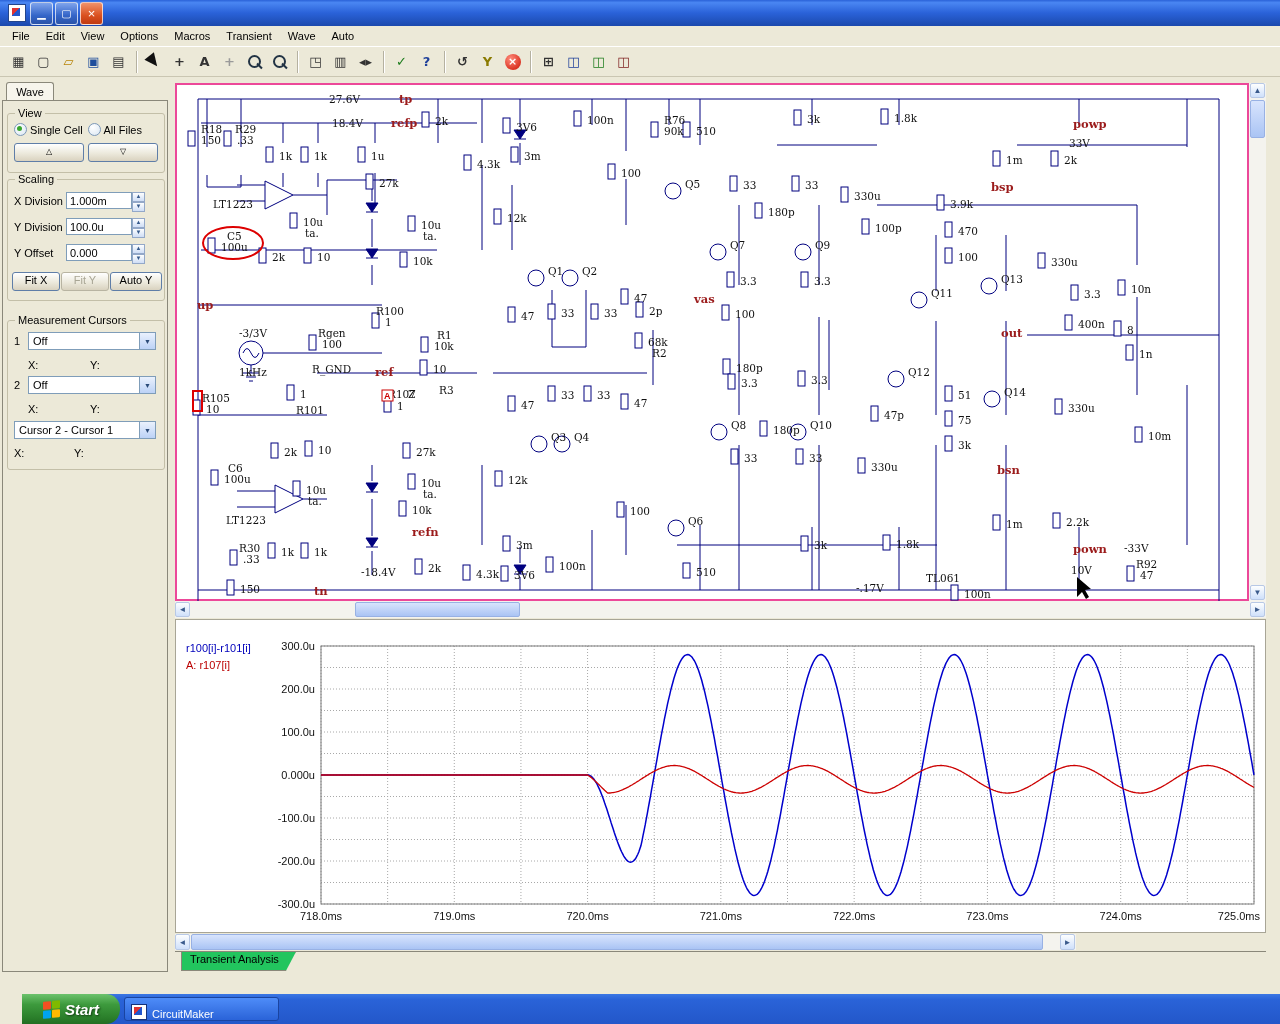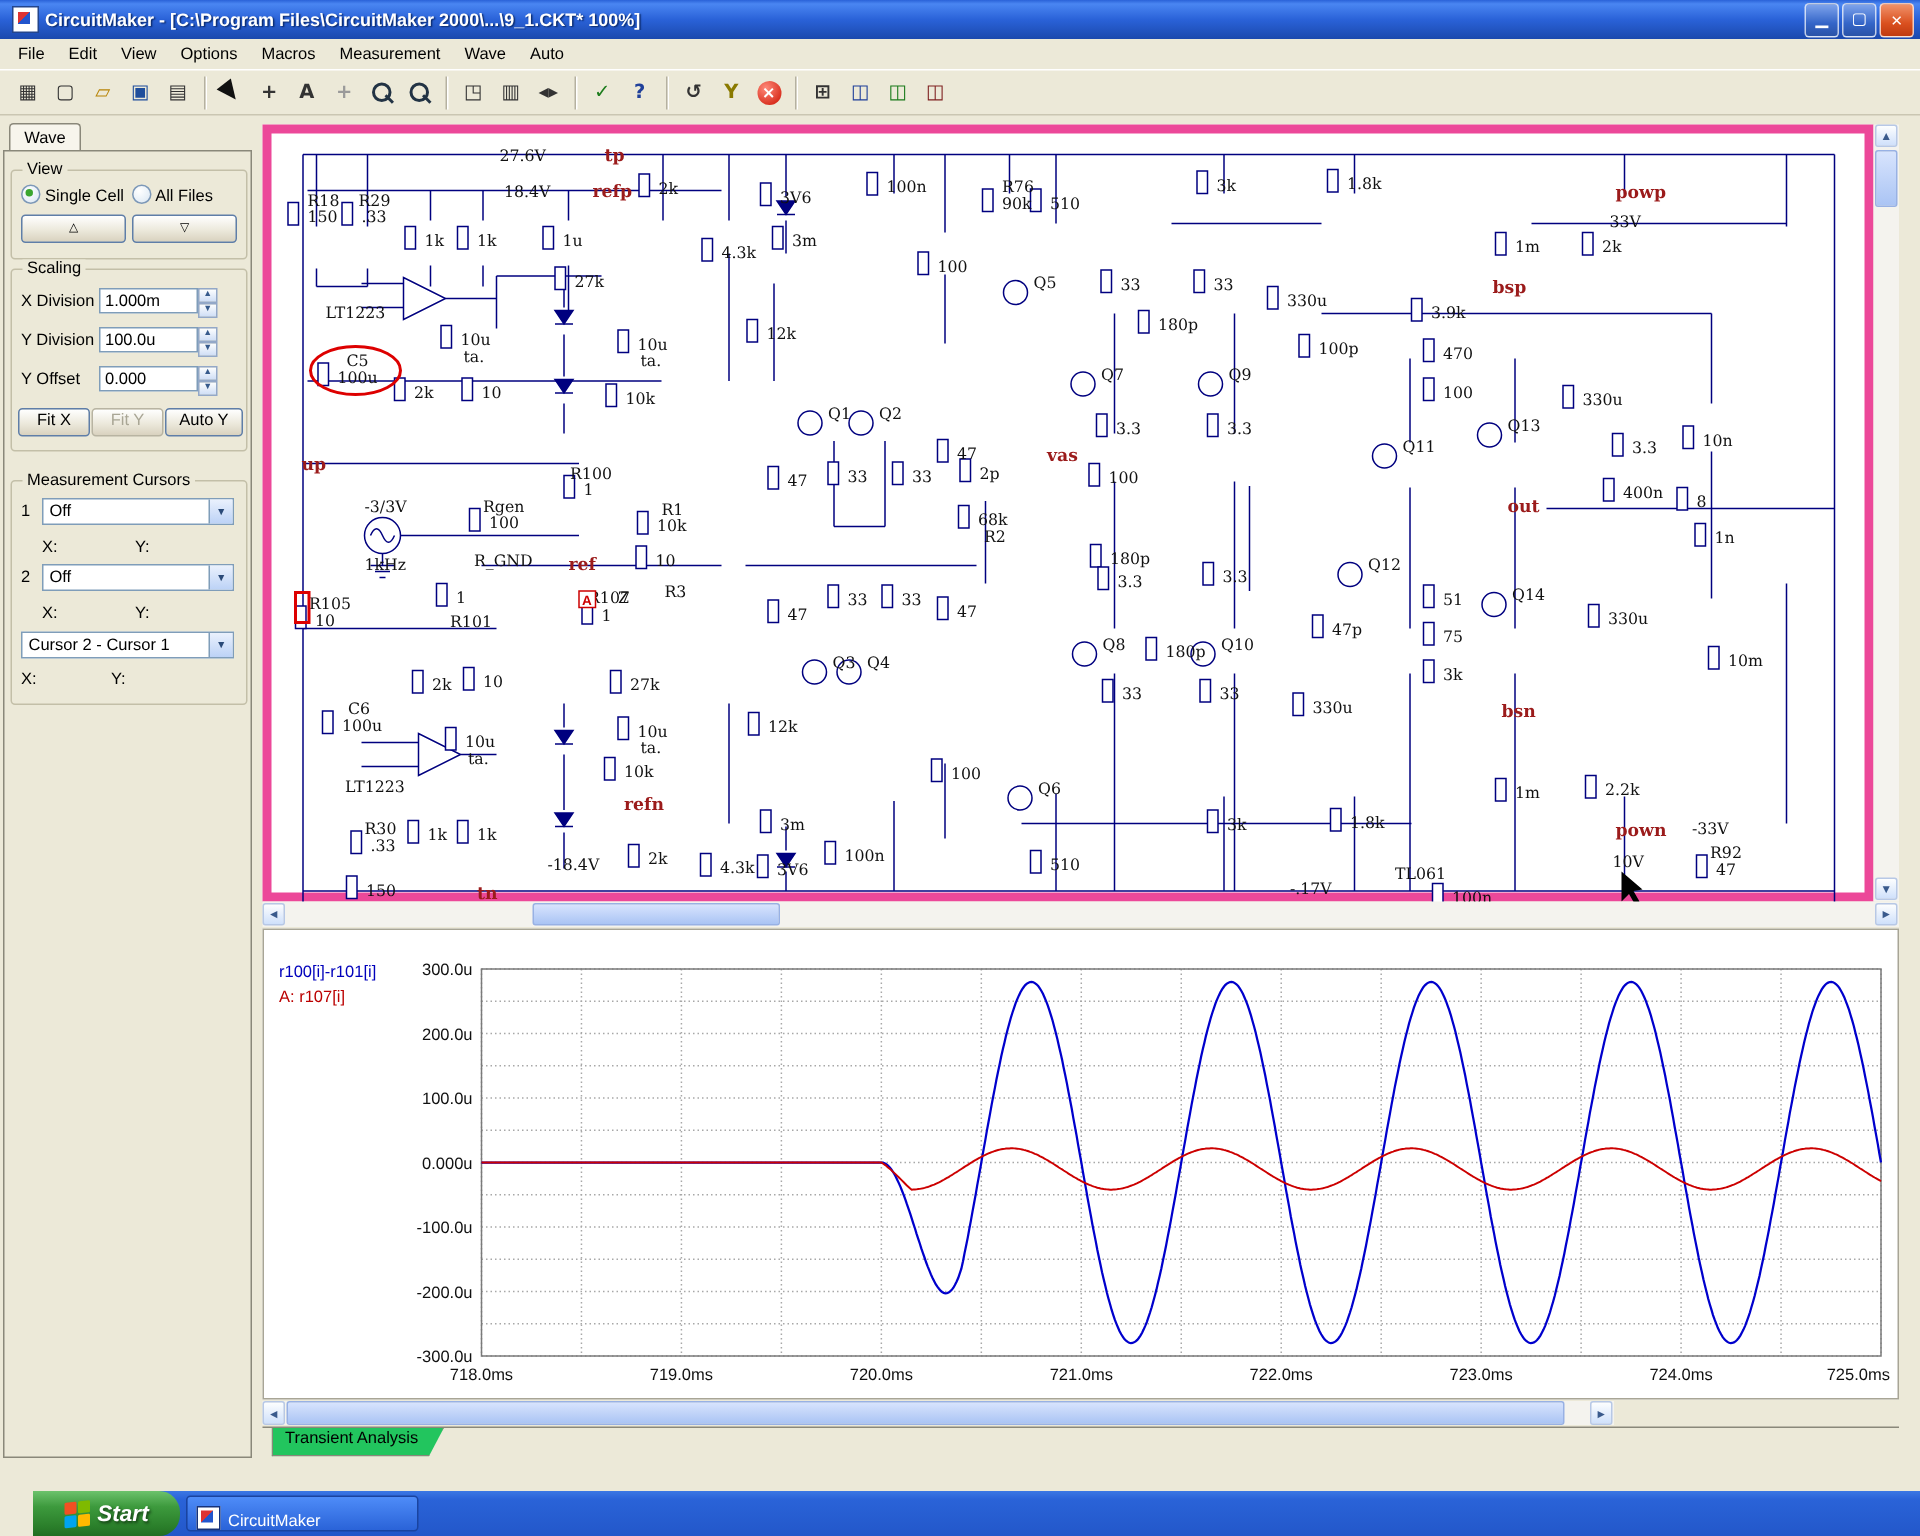--- a/index.html
+++ b/index.html
@@ -65,21 +65,21 @@
   .combo{position:absolute;height:18px;border:1px solid #7f9db9;background:#fff;display:flex;
     align-items:center;box-sizing:border-box;}
   .combo .cval{flex:1;padding:0 4px;white-space:nowrap;overflow:hidden;}
   .combo .carr{width:15px;height:16px;border-left:1px solid #7f9db9;
     background:linear-gradient(180deg,#eaf1fd,#bcd2f6);display:flex;align-items:center;
     justify-content:center;font-size:7px;color:#2a4a78;}
   .slabel{position:absolute;white-space:nowrap;}
 
   
   .schematic-area{position:absolute;left:175px;top:83px;width:1074px;height:518px;background:#fff;
-    border:6px solid #ec4899;box-sizing:border-box;}
+    border:2px solid #ec4899;box-sizing:border-box;}
   .waveplot-area{position:absolute;left:175px;top:619px;width:1091px;height:314px;background:#fff;
     border:1px solid #a8a596;box-sizing:border-box;}
   .legend-line{position:absolute;left:10px;font-size:11px;white-space:nowrap;}
 
   
   .sb{position:absolute;background:#f4f3ee;}
   .sbar{position:absolute;width:15px;height:15px;border:1px solid #b7c8e6;border-radius:2px;
     background:linear-gradient(180deg,#fdfefe,#cfe0fb);color:#3a5a8c;font-size:8px;
     display:flex;align-items:center;justify-content:center;box-sizing:border-box;}
   .sbthumb{position:absolute;border:1px solid #98b1e4;border-radius:2px;
@@ -114,35 +114,34 @@
 
   svg text{user-select:none;}
 </style>
 </head>
 <body>
 
 <div id="screen">
 
   <div class="titlebar">
     <div class="appico"></div>
-    <div class="title">CircuitMaker - [C:\Program Files\CircuitMaker 2000\...\9_1.CKT* 100%]</div>
     <div class="wbtns">
       <div class="wbtn">▁</div>
       <div class="wbtn">▢</div>
       <div class="wbtn close">×</div>
     </div>
   </div>
 
   <div class="menubar" id="menubar">
       <span class="menu-item">File</span>
       <span class="menu-item">Edit</span>
       <span class="menu-item">View</span>
       <span class="menu-item">Options</span>
       <span class="menu-item">Macros</span>
-      <span class="menu-item">Measurement</span>
+      <span class="menu-item">Transient</span>
       <span class="menu-item">Wave</span>
       <span class="menu-item">Auto</span>
     </div>
   <div class="toolbar" id="toolbar">
       <div class="tbtn">▦</div>
       <div class="tbtn">▢</div>
       <div class="tbtn" style="color: rgb(184, 134, 11);">▱</div>
       <div class="tbtn" style="color: rgb(31, 78, 156);">▣</div>
       <div class="tbtn">▤</div>
       <div class="tsep"></div>

